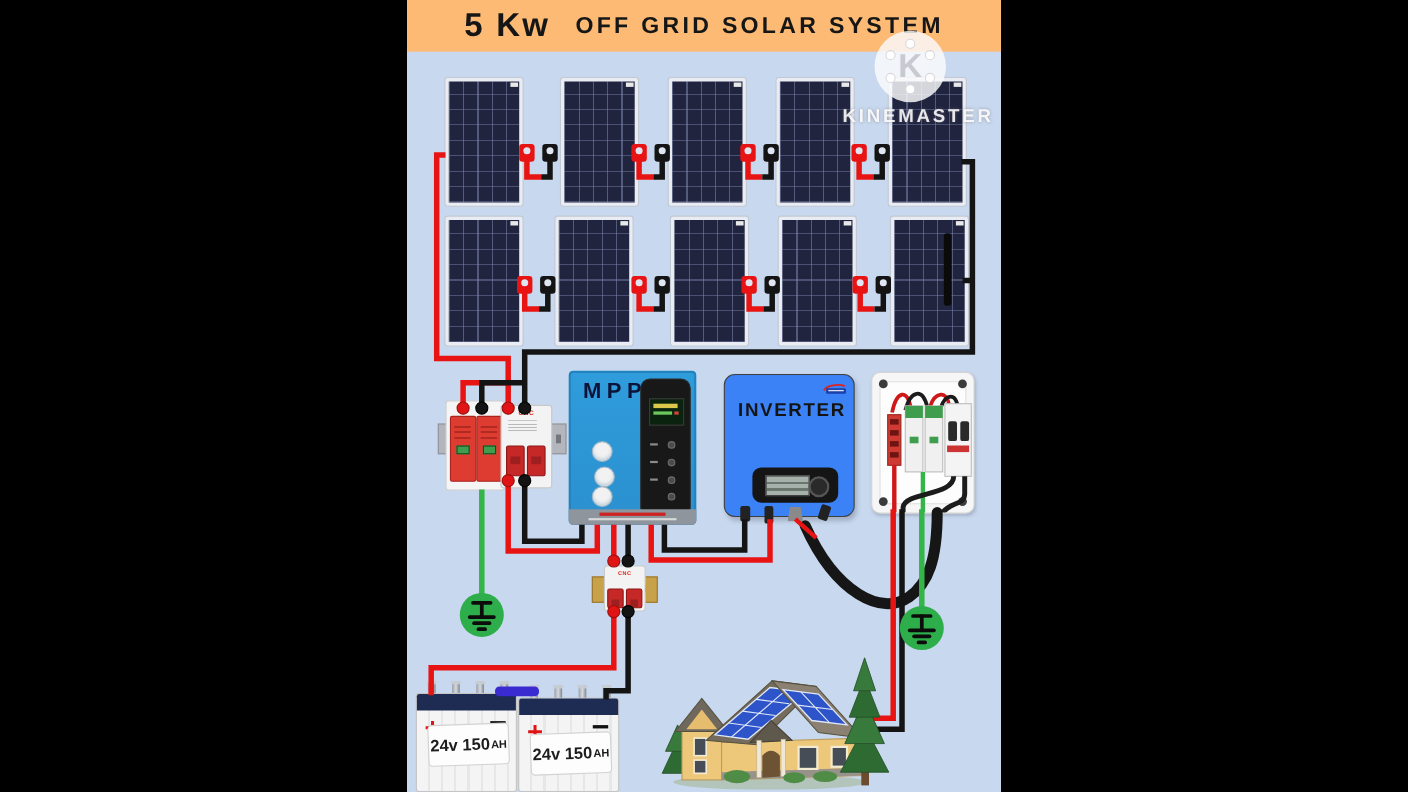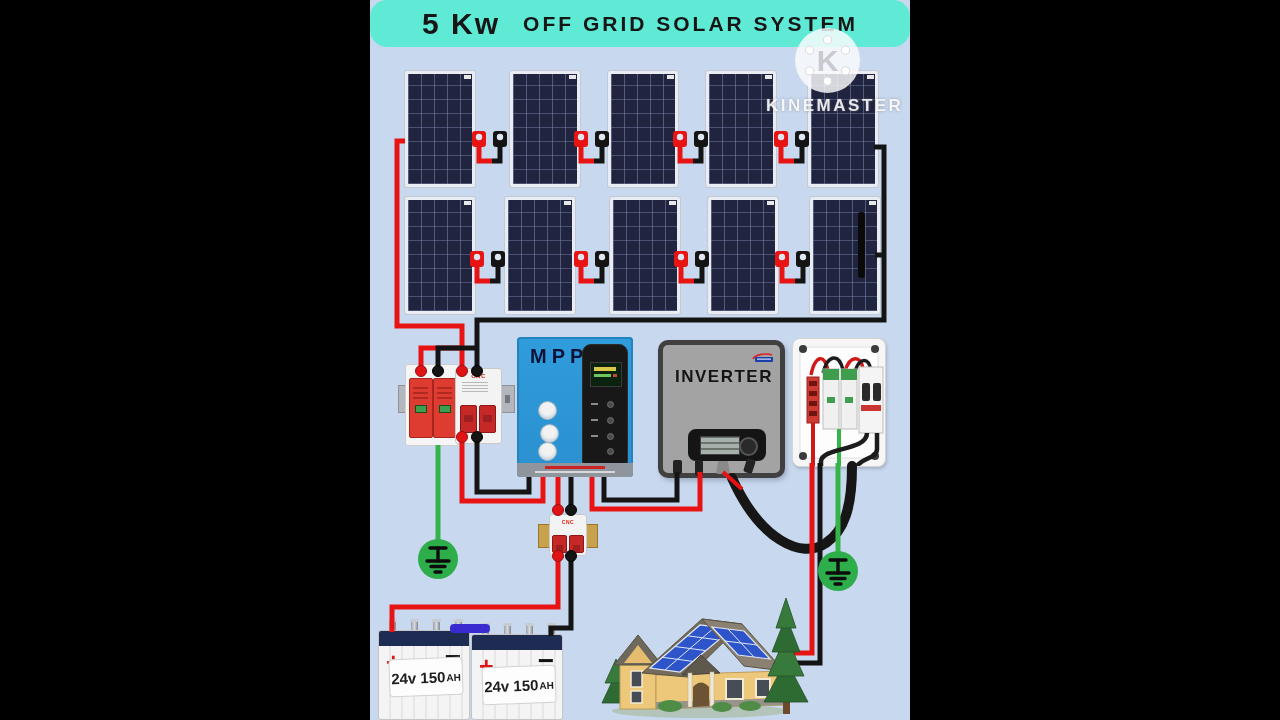--- a/index.html
+++ b/index.html
@@ -2,22 +2,22 @@
 <html><head>
 <meta charset="utf-8">
 <style>
   html,body{margin:0;padding:0;background:#000;}
   .stage{position:relative;width:1280px;height:720px;background:#000;overflow:hidden;
          font-family:"Liberation Sans",sans-serif;}
   .c{position:absolute;}
   .content{left:370px;top:0;width:540px;height:720px;background:#c8d8ee;overflow:hidden;}
   .bar{top:0;width:370px;height:720px;background:#000;}
   
-  .banner{left:0;top:0;width:540px;height:47px;background:#5eead4;display:flex;
-          align-items:center;justify-content:center;gap:23px;z-index:1;border-radius:17px;}
+  .banner{left:0;top:0;width:540px;height:47px;background:#fdba74;display:flex;
+          align-items:center;justify-content:center;gap:23px;z-index:1;}
   .banner .t1{font-size:30px;font-weight:bold;color:#161616;letter-spacing:2px;}
   .banner .t2{font-size:21px;font-weight:bold;color:#161616;letter-spacing:3px;}
   
   .panel{width:64px;height:110px;background:#20243f;border:3px solid #e9edf3;border-radius:2px;
          box-shadow:0 0 0 1px #c2c8d4;z-index:1;
          background-image:
            repeating-linear-gradient(90deg,rgba(125,135,175,.55) 0 1px,transparent 1px 13px),
            repeating-linear-gradient(0deg,rgba(125,135,175,.45) 0 1px,transparent 1px 14px);}
   .panel::after{content:"";position:absolute;right:1px;top:1px;width:7px;height:4px;background:#e8e8e8;}
   .shadowbar{background:#0a0a0a;border-radius:3px;z-index:2;}
@@ -46,21 +46,21 @@
   .mpanel{position:absolute;left:65px;top:7px;width:44px;height:124px;background:#181818;border-radius:9px;border:1px solid #2c2c2c;}
   .mlcd{position:absolute;left:7px;top:17px;width:30px;height:23px;background:#0a230e;border:1px solid #3a3a3a;}
   .mlcd i{position:absolute;display:block;}
   .mbtn{position:absolute;width:5px;height:5px;border-radius:50%;background:#4b4b4b;border:1px solid #6e6e6e;}
   .mtick{position:absolute;width:7px;height:2px;background:#8b8b8b;}
   .wbtn{position:absolute;width:17px;height:17px;border-radius:50%;background:#f2f2f2;border:1px solid #9db6c6;box-shadow:inset 0 -2px 3px #c3d2dc;}
   .mstrip{position:absolute;left:0;bottom:0;width:100%;height:14px;background:#8e959c;border-radius:0 0 4px 4px;}
   .mstrip i{position:absolute;display:block;background:#c22;height:3px;left:28px;right:28px;top:3px;}
   .mstrip b{position:absolute;display:block;background:#d8d8d8;height:2px;left:18px;right:18px;top:8px;}
   
-  .inv{background:#a3a3a3;border:5px solid #404040;border-radius:10px;z-index:3;box-shadow:2px 3px 4px rgba(90,100,120,.35);}
+  .inv{background:#3b82f6;border:1px solid #404040;border-radius:10px;z-index:3;box-shadow:2px 3px 4px rgba(90,100,120,.35);}
   .inv .label{position:absolute;left:12px;top:22px;font-size:17px;font-weight:bold;letter-spacing:1.5px;color:#141414;}
   .ilcdbox{position:absolute;left:25px;top:84px;width:78px;height:32px;background:#151515;border-radius:8px;}
   .ilcd{position:absolute;left:12px;top:7px;width:38px;height:17px;background:#a7b1ab;border:1px solid #404040;
         background-image:repeating-linear-gradient(0deg,transparent 0 4px,#6a756e 4px 6px);}
   .ibtn{position:absolute;right:8px;top:8px;width:15px;height:15px;border-radius:50%;background:#2a2a2a;border:2px solid #555;}
   .iconn{position:absolute;background:#222;border-radius:2px;z-index:3;}
   
   .acbox{background:#f6f6f6;border:1px solid #d5d5d5;border-radius:8px;z-index:3;box-shadow:1px 2px 3px rgba(90,100,120,.3);}
   
   .bat{background:repeating-linear-gradient(90deg,#f4f4f4 0 10px,#e7e7e7 10px 12px);

